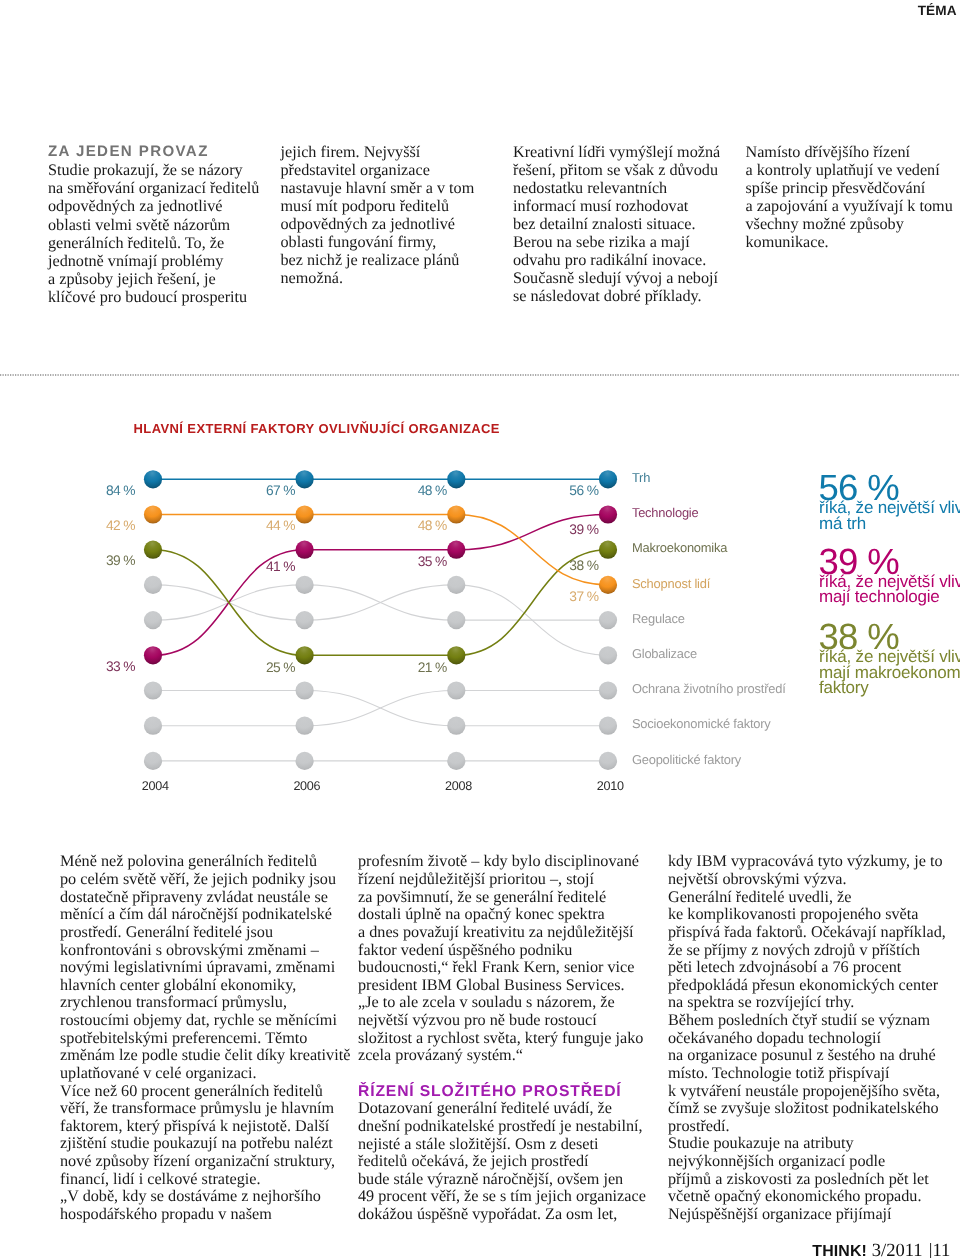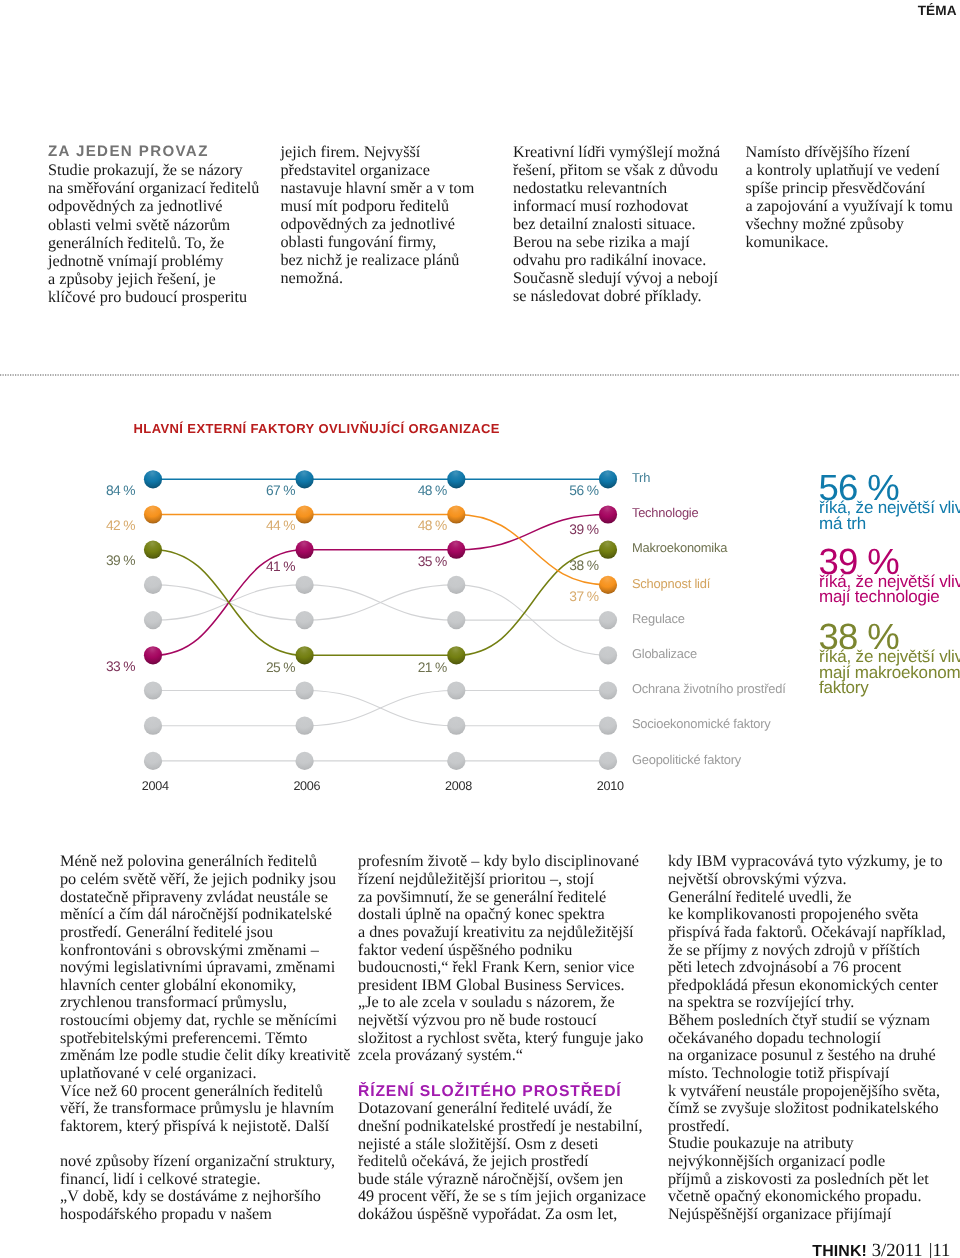--- a/index.html
+++ b/index.html
@@ -237,21 +237,21 @@
       </div>
       <div class="stat" style="color:#7c8630;top:149px">
         <div class="big">38 %</div>
         <div class="sub">říká, že největší vliv<br>mají makroekonomické<br>faktory</div>
       </div>
     </div>
 
   <div class="body3">
     <div class="col b1">
         <p style="margin:0"><span>Méně než polovina generálních ředitelů</span><br><span>po celém světě věří, že jejich podniky jsou</span><br><span>dostatečně připraveny zvládat neustále se</span><br><span>měnící a čím dál náročnější podnikatelské</span><br><span>prostředí. Generální ředitelé jsou</span><br><span>konfrontováni s obrovskými změnami –</span><br><span>novými legislativními úpravami, změnami</span><br><span>hlavních center globální ekonomiky,</span><br><span>zrychlenou transformací průmyslu,</span><br><span>rostoucími objemy dat, rychle se měnícími</span><br><span>spotřebitelskými preferencemi. Těmto</span><br><span>změnám lze podle studie čelit díky kreativitě</span><br><span>uplatňované v celé organizaci.</span></p>
-        <p style="margin:0"><span>Více než 60 procent generálních ředitelů</span><br><span>věří, že transformace průmyslu je hlavním</span><br><span>faktorem, který přispívá k nejistotě. Další</span><br><br><span>nové způsoby řízení organizační struktury,</span><br><span>financí, lidí i celkové strategie.</span></p>
+        <p style="margin:0"><span>Více než 60 procent generálních ředitelů</span><br><span>věří, že transformace průmyslu je hlavním</span><br><span>faktorem, který přispívá k nejistotě. Další</span><br><span>zjištění studie poukazují na potřebu nalézt</span><br><span>nové způsoby řízení organizační struktury,</span><br><span>financí, lidí i celkové strategie.</span></p>
         <p style="margin:0"><span>„V době, kdy se dostáváme z nejhoršího</span><br><span>hospodářského propadu v našem</span></p>
       </div>
     <div class="col b2">
         <p style="margin:0"><span>profesním životě – kdy bylo disciplinované</span><br><span>řízení nejdůležitější prioritou –, stojí</span><br><span>za povšimnutí, že se generální ředitelé</span><br><span>dostali úplně na opačný konec spektra</span><br><span>a dnes považují kreativitu za nejdůležitější</span><br><span>faktor vedení úspěšného podniku</span><br><span>budoucnosti,“ řekl Frank Kern, senior vice</span><br><span>president IBM Global Business Services.</span><br><span>„Je to ale zcela v souladu s názorem, že</span><br><span>největší výzvou pro ně bude rostoucí</span><br><span>složitost a rychlost světa, který funguje jako</span><br><span>zcela provázaný systém.“</span></p>
         <h3>ŘÍZENÍ SLOŽITÉHO PROSTŘEDÍ</h3>
         <p style="margin:0"><span>Dotazovaní generální ředitelé uvádí, že</span><br><span>dnešní podnikatelské prostředí je nestabilní,</span><br><span>nejisté a stále složitější. Osm z deseti</span><br><span>ředitelů očekává, že jejich prostředí</span><br><span>bude stále výrazně náročnější, ovšem jen</span><br><span>49 procent věří, že se s tím jejich organizace</span><br><span>dokážou úspěšně vypořádat. Za osm let,</span></p>
       </div>
     <div class="col b3">
         <p style="margin:0"><span>kdy IBM vypracovává tyto výzkumy, je to</span><br><span>největší obrovskými výzva.</span></p>
         <p style="margin:0"><span>Generální ředitelé uvedli, že</span><br><span>ke komplikovanosti propojeného světa</span><br><span>přispívá řada faktorů. Očekávají například,</span><br><span>že se příjmy z nových zdrojů v příštích</span><br><span>pěti letech zdvojnásobí a 76 procent</span><br><span>předpokládá přesun ekonomických center</span><br><span>na spektra se rozvíjející trhy.</span></p>

